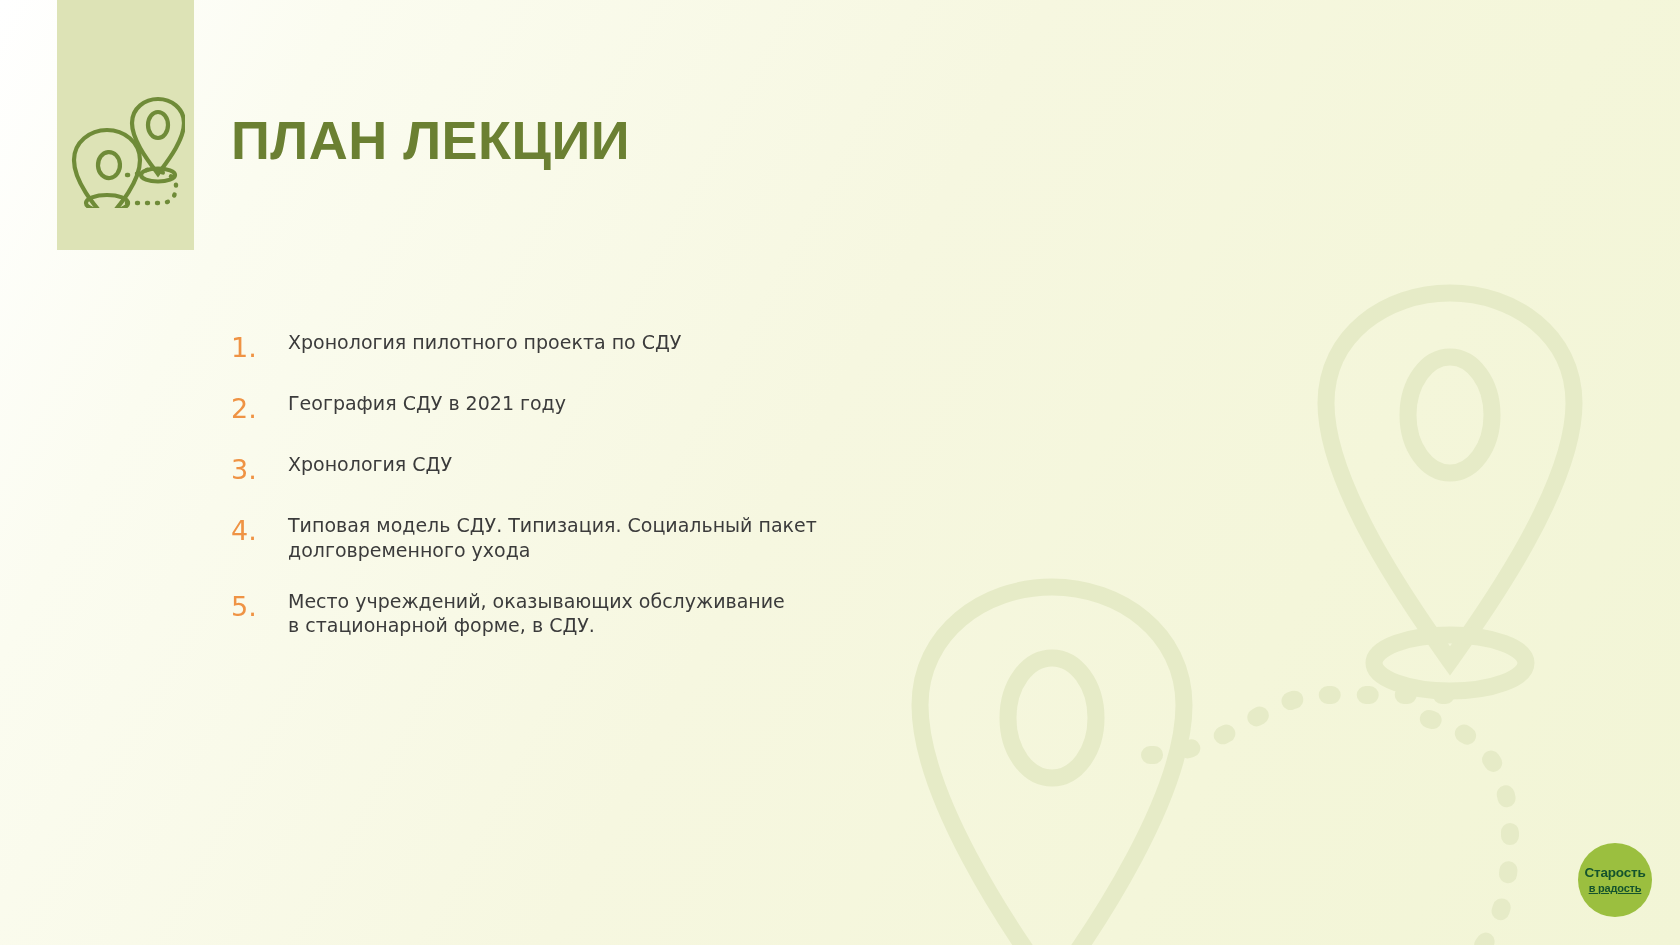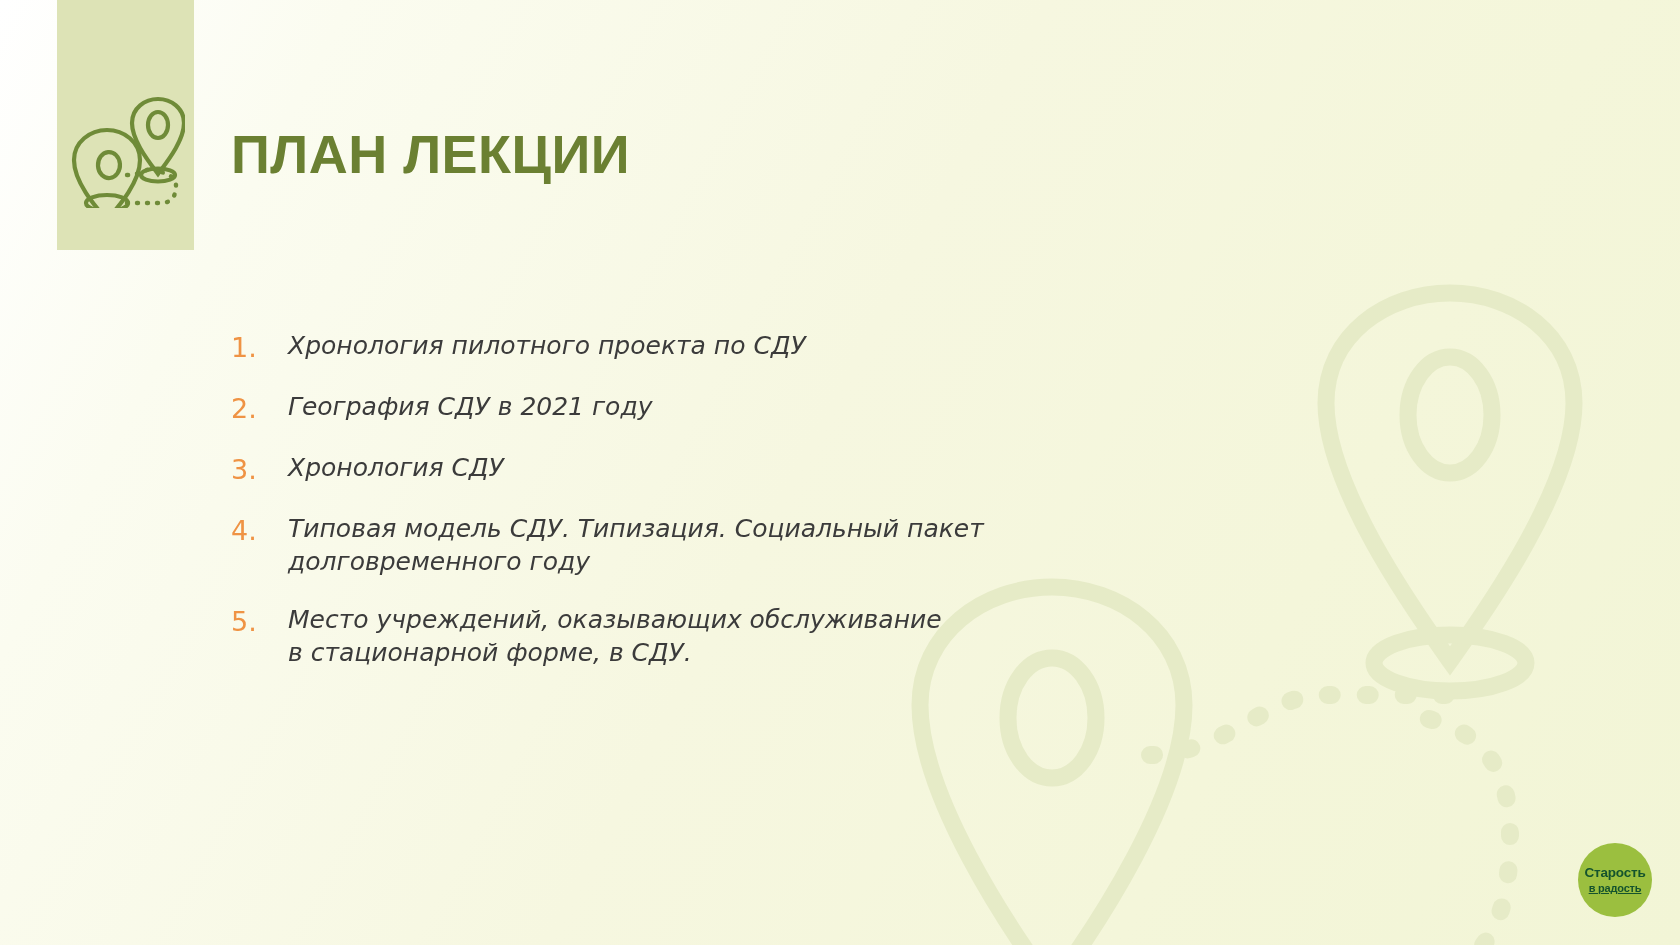--- a/index.html
+++ b/index.html
@@ -44,21 +44,21 @@
     left: 12px;
     bottom: 42px;
     width: 116px;
     height: 118px;
   }
 
   
   .page-title {
     position: absolute;
     left: 231px;
-    top: 123px;
+    top: 109px;
     font-size: 54px;
     font-weight: bold;
     letter-spacing: 0.5px;
     color: #6b8032;
     text-transform: uppercase;
     white-space: nowrap;
   }
 
   
   .agenda {
@@ -76,26 +76,25 @@
 
   .agenda-number {
     flex: 0 0 57px;
     font-size: 27px;
     color: #ef9344;
     line-height: 1.30;
     font-family: "DejaVu Sans", sans-serif;
   }
   .agenda-text {
     flex: 1 1 auto;
-    font-size: 25px;
+    font-size: 19px;
     color: #3b3b3b;
     line-height: 1.30;
     white-space: pre-line;
     font-family: "DejaVu Sans", sans-serif;
-    font-style: italic;
   }
 
   
   .brand-logo {
     position: absolute;
     right: 28px;
     bottom: 28px;
     width: 74px;
     height: 74px;
     border-radius: 50%;
@@ -176,21 +175,21 @@
       <span class="agenda-number">2.</span>
       <span class="agenda-text">География СДУ в 2021 году</span>
     </li>
     <li class="agenda-item">
       <span class="agenda-number">3.</span>
       <span class="agenda-text">Хронология СДУ</span>
     </li>
     <li class="agenda-item">
       <span class="agenda-number">4.</span>
       <span class="agenda-text">Типовая модель СДУ. Типизация. Социальный пакет
-долговременного году</span>
+долговременного ухода</span>
     </li>
     <li class="agenda-item">
       <span class="agenda-number">5.</span>
       <span class="agenda-text">Место учреждений, оказывающих обслуживание
 в стационарной форме, в СДУ.</span>
     </li>
   </ol>
 
   <div class="brand-logo">
     <span class="brand-logo-line1">Старость</span>

